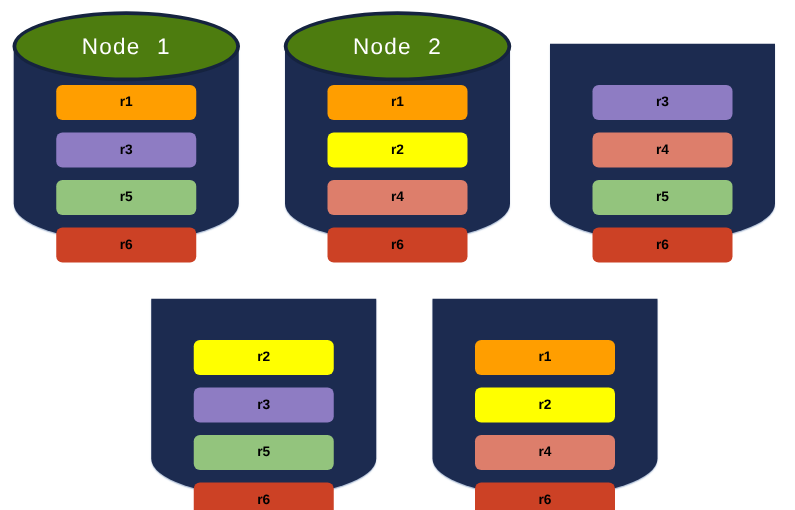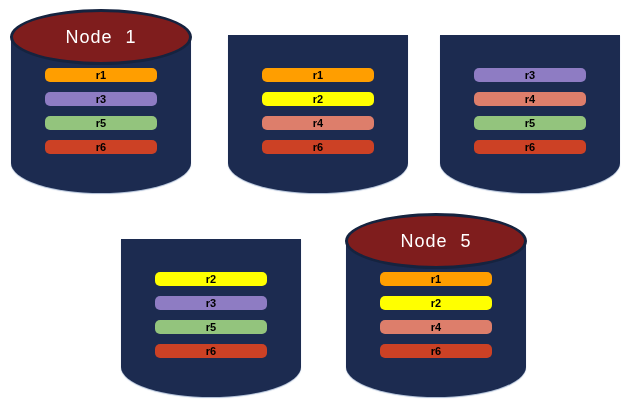--- a/index.html
+++ b/index.html
@@ -22,39 +22,39 @@
     top: 26px; left: 1px; right: 1px; bottom: 0;
     background: #1c2b50;
     border-radius: 0 0 50% 50% / 0 0 30px 30px;
     box-shadow: 0 1px 1px rgba(150,170,200,0.8);
   }
   .cyl-top {
     position: absolute;
     top: 0; left: 0;
     width: 176px; height: 50px;
     border-radius: 50%;
-    background: #7f1d1d;
+    background: #4d7c0f;
     border: 3px solid #15233f;
     display: flex; align-items: center; justify-content: center;
   }
   .cyl-label {
     color: #ffffff;
     font-size: 18px;
     letter-spacing: 1px;
     word-spacing: 7px;
     white-space: pre;
   }
   .bars {
     position: absolute;
     top: 59px; left: 0; right: 0;
     display: flex; flex-direction: column; align-items: center;
     gap: 10px;
   }
   .bar {
-    width: 112px; height: 14px;
+    width: 112px; height: 28px;
     border-radius: 5px;
     display: flex; align-items: center; justify-content: center;
   }
   .bar span {
     font-size: 11px;
     font-weight: bold;
     color: #000000;
     line-height: 14px;
   }
 </style>
@@ -77,20 +77,23 @@
         <span>r5</span>
       </div>
       <div class="bar" style="background: rgb(204, 65, 37);">
         <span>r6</span>
       </div>
     </div>
 </div>
 
 <div class="cyl pos-n2">
   <div class="cyl-body"></div>
+  <div class="cyl-top">
+    <span class="cyl-label">Node 2</span>
+  </div>
   <div class="bars">
       <div class="bar" style="background: rgb(255, 158, 0);">
         <span>r1</span>
       </div>
       <div class="bar" style="background: rgb(255, 255, 0);">
         <span>r2</span>
       </div>
       <div class="bar" style="background: rgb(221, 126, 107);">
         <span>r4</span>
       </div>
@@ -131,23 +134,20 @@
         <span>r5</span>
       </div>
       <div class="bar" style="background: rgb(204, 65, 37);">
         <span>r6</span>
       </div>
     </div>
 </div>
 
 <div class="cyl pos-n5">
   <div class="cyl-body"></div>
-  <div class="cyl-top">
-    <span class="cyl-label">Node 5</span>
-  </div>
   <div class="bars">
       <div class="bar" style="background: rgb(255, 158, 0);">
         <span>r1</span>
       </div>
       <div class="bar" style="background: rgb(255, 255, 0);">
         <span>r2</span>
       </div>
       <div class="bar" style="background: rgb(221, 126, 107);">
         <span>r4</span>
       </div>

